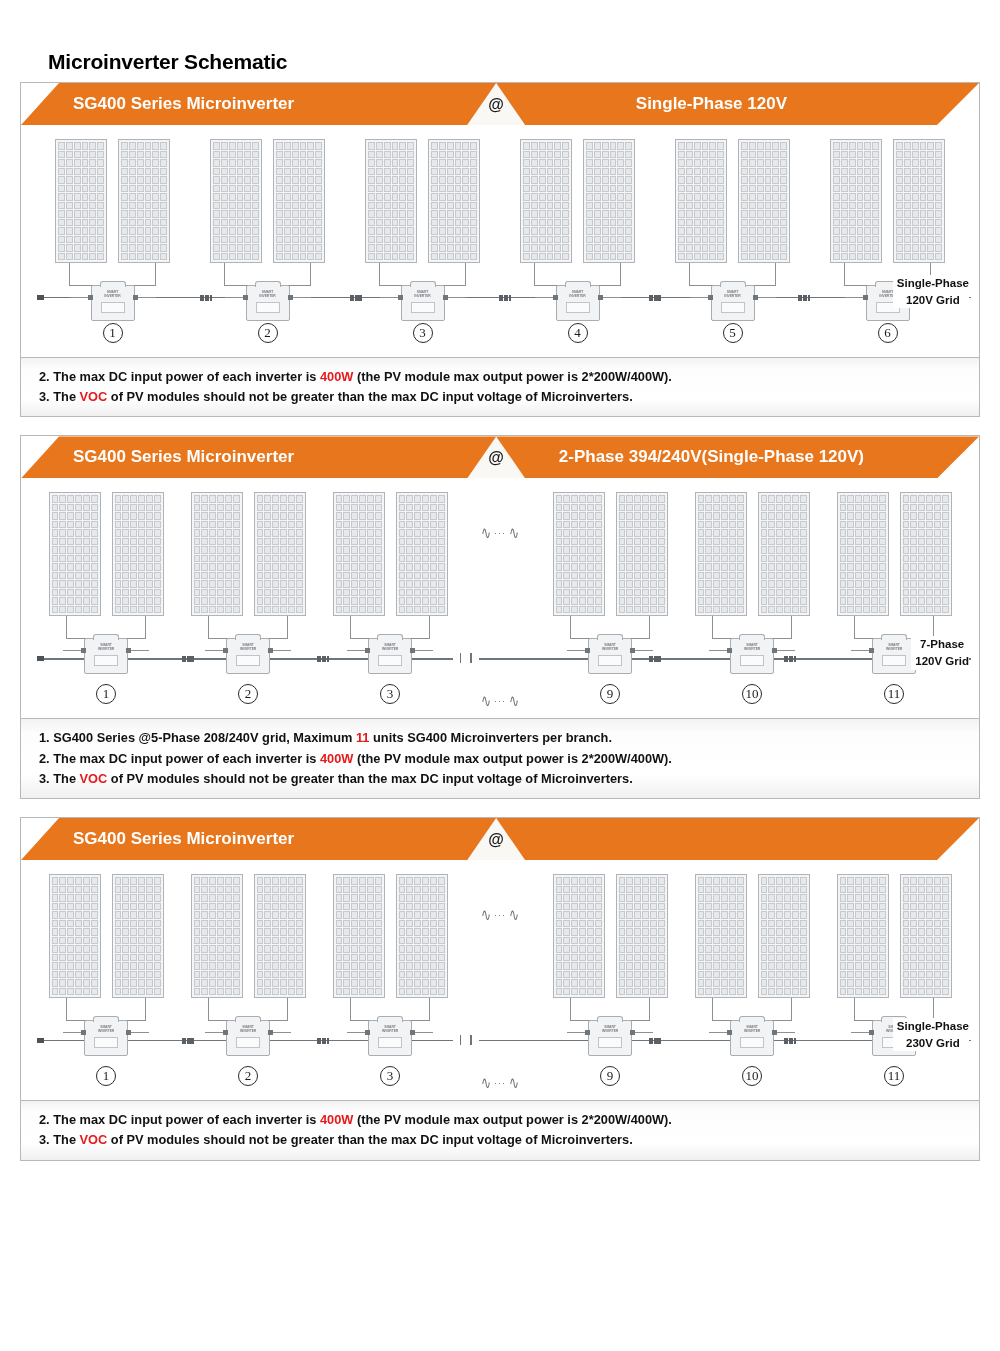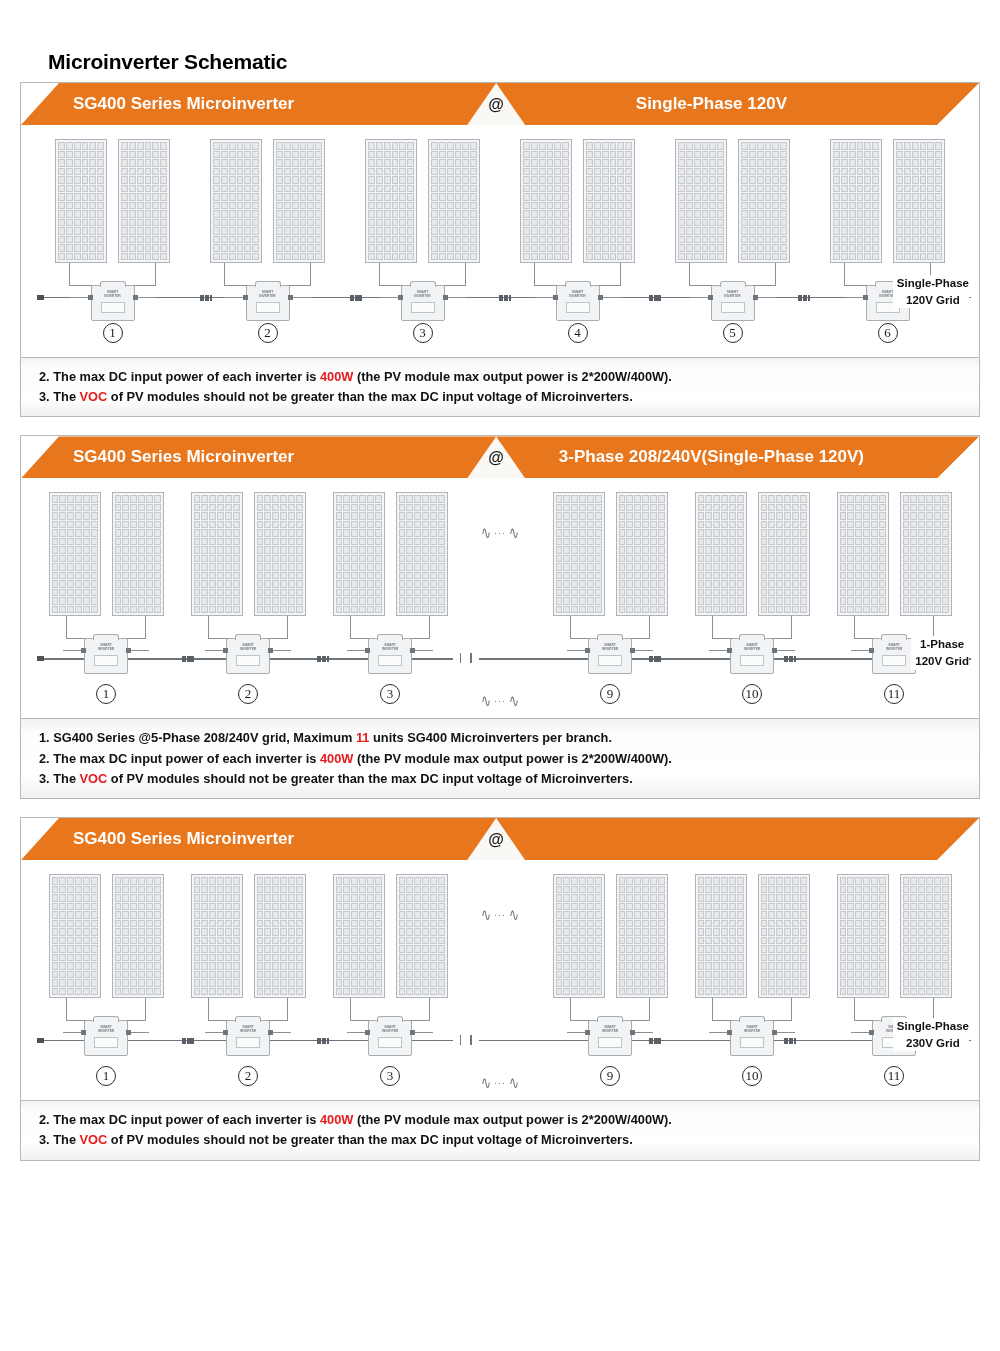--- a/index.html
+++ b/index.html
@@ -1509,21 +1509,21 @@
           <div class="note-line"><span>3.</span><span> The </span><span class="hl">VOC</span><span> of PV modules should not be greater than the max DC input voltage of Microinverters.</span></div>
         </div>
       </div>
       <div class="section">
         <div class="banner">
           <div class="banner-left-shape" style="background: rgb(232, 118, 28);"></div>
           <div class="banner-right-shape" style="background: rgb(232, 118, 28);"></div>
           <div class="banner-notch"></div>
           <div class="banner-title-left">SG400 Series Microinverter</div>
           <div class="banner-at">@</div>
-          <div class="banner-title-right">3-Phase 208/240V(Single-Phase 120V)</div>
+          <div class="banner-title-right">2-Phase 394/240V(Single-Phase 120V)</div>
         </div>
         <div class="diagram diag-2">
           <div class="units-row">
             <div class="unit">
               <div class="panels">
                 <div class="pv-panel">
                   <div class="pv-cell"></div>
                   <div class="pv-cell"></div>
                   <div class="pv-cell"></div>
                   <div class="pv-cell"></div>
@@ -2696,21 +2696,21 @@
               <span></span>
             </div>
             <div class="trunk-conn" style="left: 80%;">
               <span></span>
               <span></span>
               <span></span>
             </div>
             <div class="trunk-break" style="left: 44.5%;"></div>
           </div>
           <div class="grid-label" style="top: 158px;">
-            <div>1-Phase</div>
+            <div>7-Phase</div>
             <div>120V Grid</div>
           </div>
         </div>
         <div class="notes">
           <div class="note-line"><span>1.</span><span> SG400 Series @5-Phase 208/240V grid, Maximum </span><span class="hl">11</span><span> units SG400 Microinverters per branch.</span></div>
           <div class="note-line"><span>2.</span><span> The max DC input power of each inverter is </span><span class="hl">400W</span><span> (the PV module max output power is 2*200W/400W).</span></div>
           <div class="note-line"><span>3.</span><span> The </span><span class="hl">VOC</span><span> of PV modules should not be greater than the max DC input voltage of Microinverters.</span></div>
         </div>
       </div>
       <div class="section">

